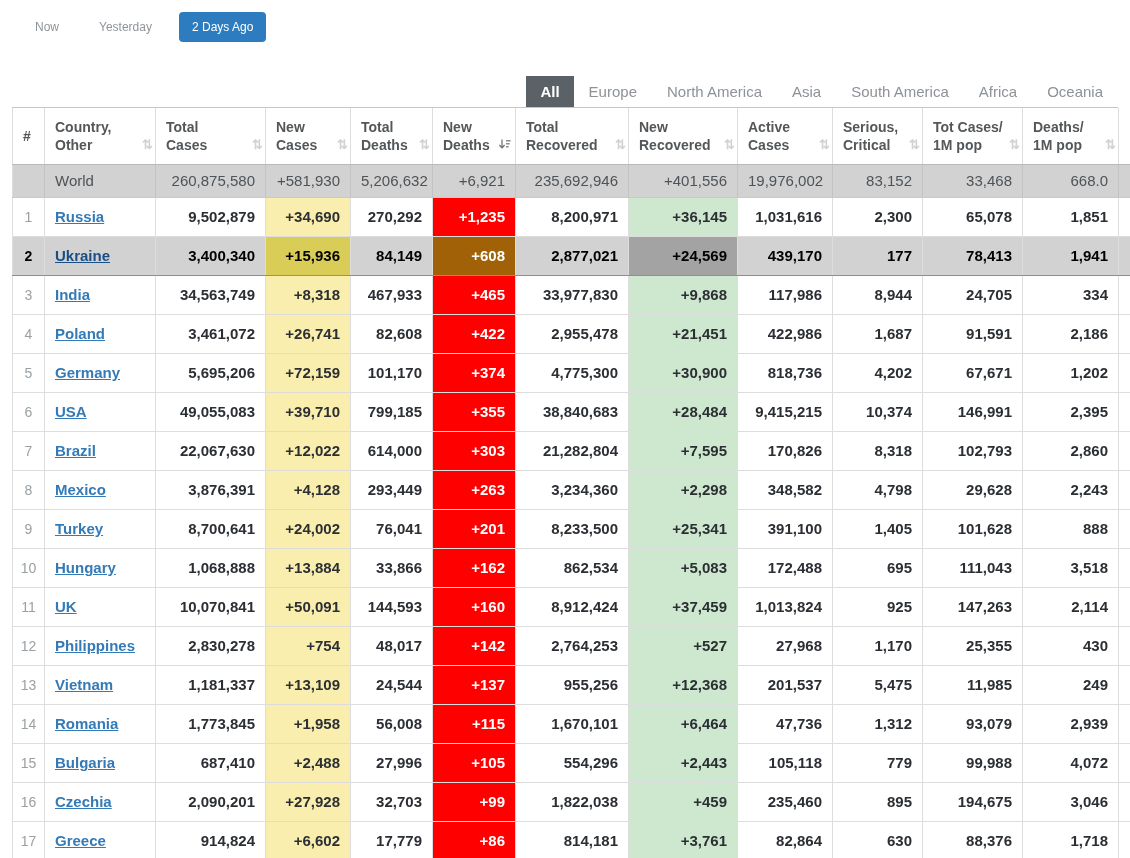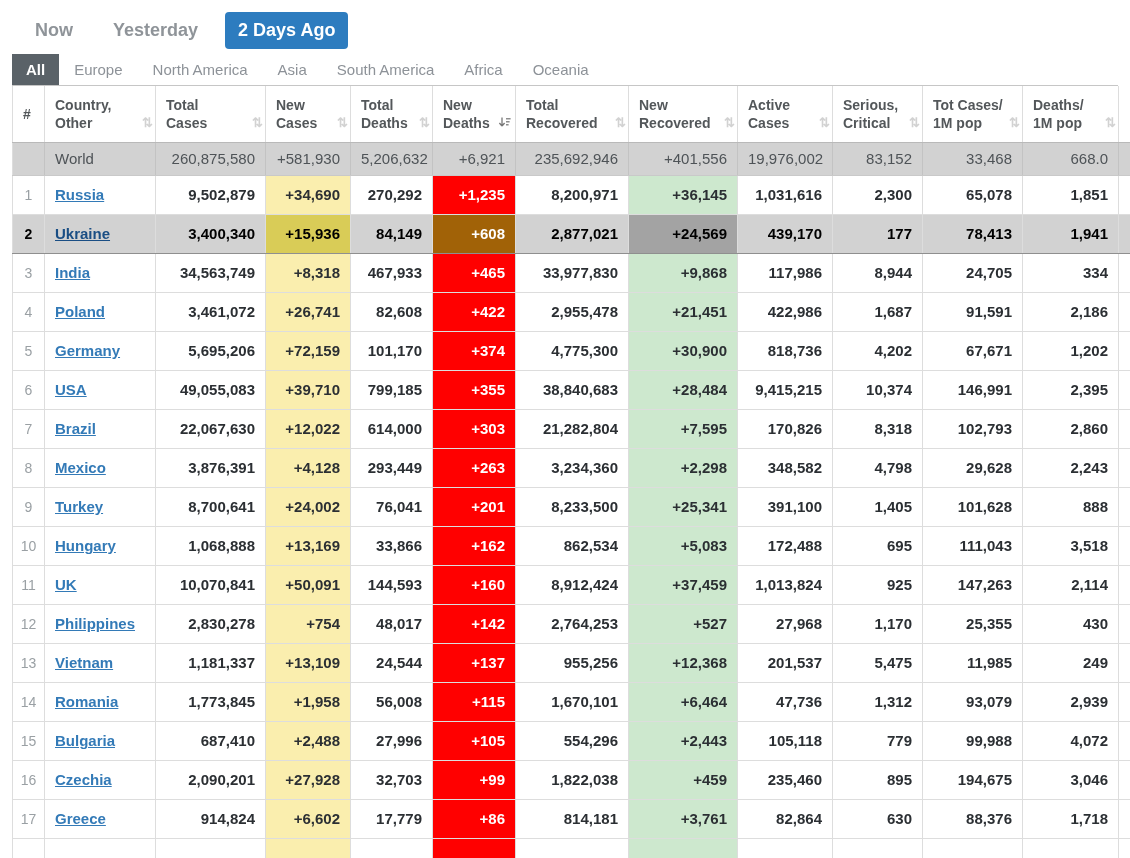--- a/index.html
+++ b/index.html
@@ -2,25 +2,25 @@
 <html style="--accent-blue: #2d7cbf;"><head>
 <meta charset="utf-8">
 <style>
   * { margin:0; padding:0; box-sizing:border-box; }
   html,body { width:1130px; height:858px; overflow:hidden; background:#fff;
     font-family:"Liberation Sans", sans-serif; }
 
   
   .time-tabs { padding:12px 0 0 22px; height:52px; }
   .time-tab { display:inline-block; margin-right:14px; padding:8px 13px;
-    font-size:18px; color:#8f9499; cursor:pointer; vertical-align:middle;font-weight:bold; }
+    font-size:12px; color:#8f9499; cursor:pointer; vertical-align:middle; }
   .time-tab.active { background:var(--accent-blue,#2d7cbf); color:#fff; border-radius:4px; }
 
   
-  .continent-bar { margin:2px 0 0 12px; width:1106px; border-bottom:1px solid #c6c6c6; }
+  .continent-bar { margin:24px 0 0 12px; width:1106px; border-bottom:1px solid #c6c6c6;text-align:right; }
   .continent-tab { display:inline-block; padding:7px 15px; font-size:15px;
     color:#8d9298; cursor:pointer; }
   .continent-tab.active { background:#5a6268; color:#fff; font-weight:bold; padding:7px 14px; }
 
   
   .table-wrap { margin-left:12px; width:1118px; overflow:hidden; }
   table { border-collapse:collapse; table-layout:fixed; width:1206px; }
   col.c1{width:32px} col.c2{width:111px} col.c3{width:110px} col.c4{width:85px}
   col.c5{width:82px} col.c6{width:83px} col.c7{width:113px} col.c8{width:109px}
   col.c9{width:95px} col.c10{width:90px} col.c11{width:100px} col.c12{width:96px}
@@ -324,21 +324,21 @@
           <td>391,100</td>
           <td>1,405</td>
           <td>101,628</td>
           <td>888</td>
           <td class="extra"></td>
         </tr>
         <tr>
           <td class="rank">10</td>
           <td class="country"><a>Hungary</a></td>
           <td>1,068,888</td>
-          <td class="col-yellow">+13,169</td>
+          <td class="col-yellow">+13,884</td>
           <td>33,866</td>
           <td class="col-red">+162</td>
           <td>862,534</td>
           <td class="col-green">+5,083</td>
           <td>172,488</td>
           <td>695</td>
           <td>111,043</td>
           <td>3,518</td>
           <td class="extra"></td>
         </tr>

